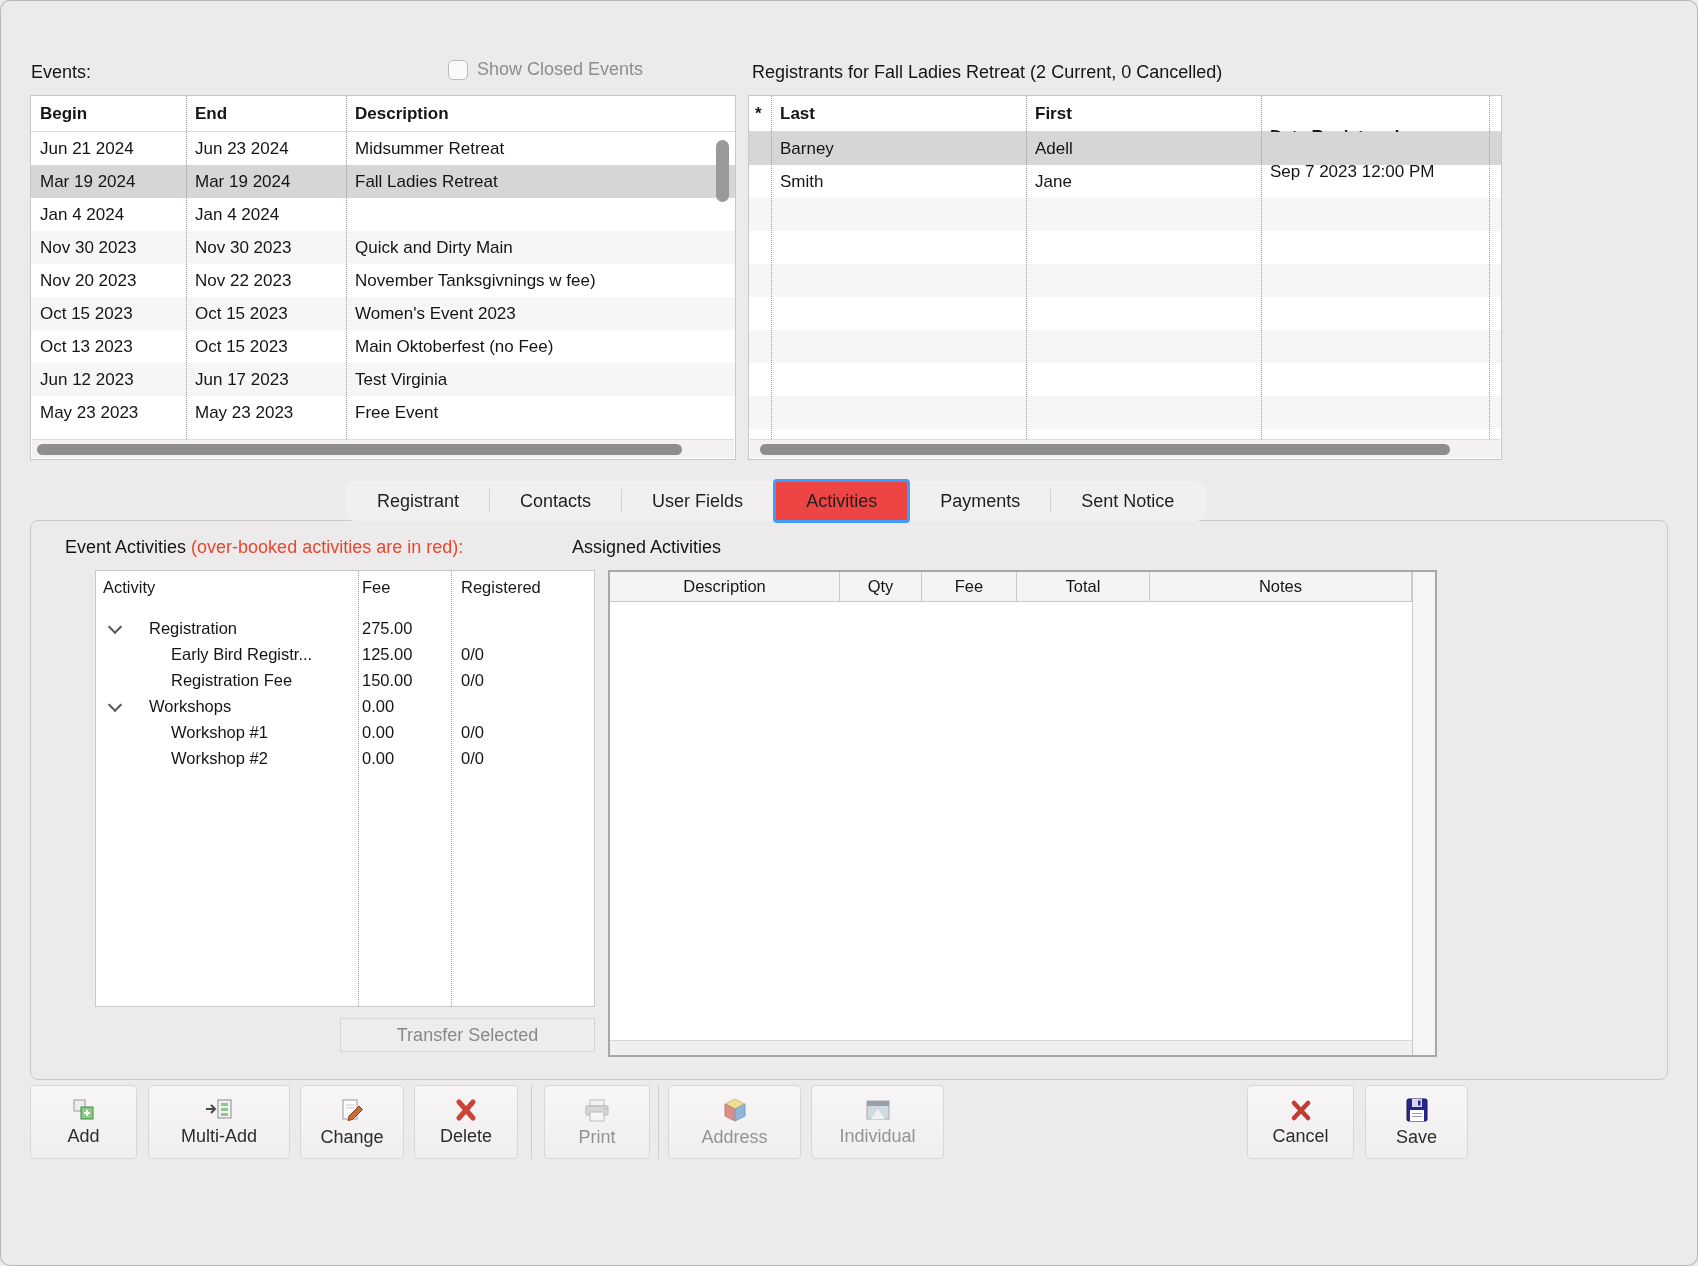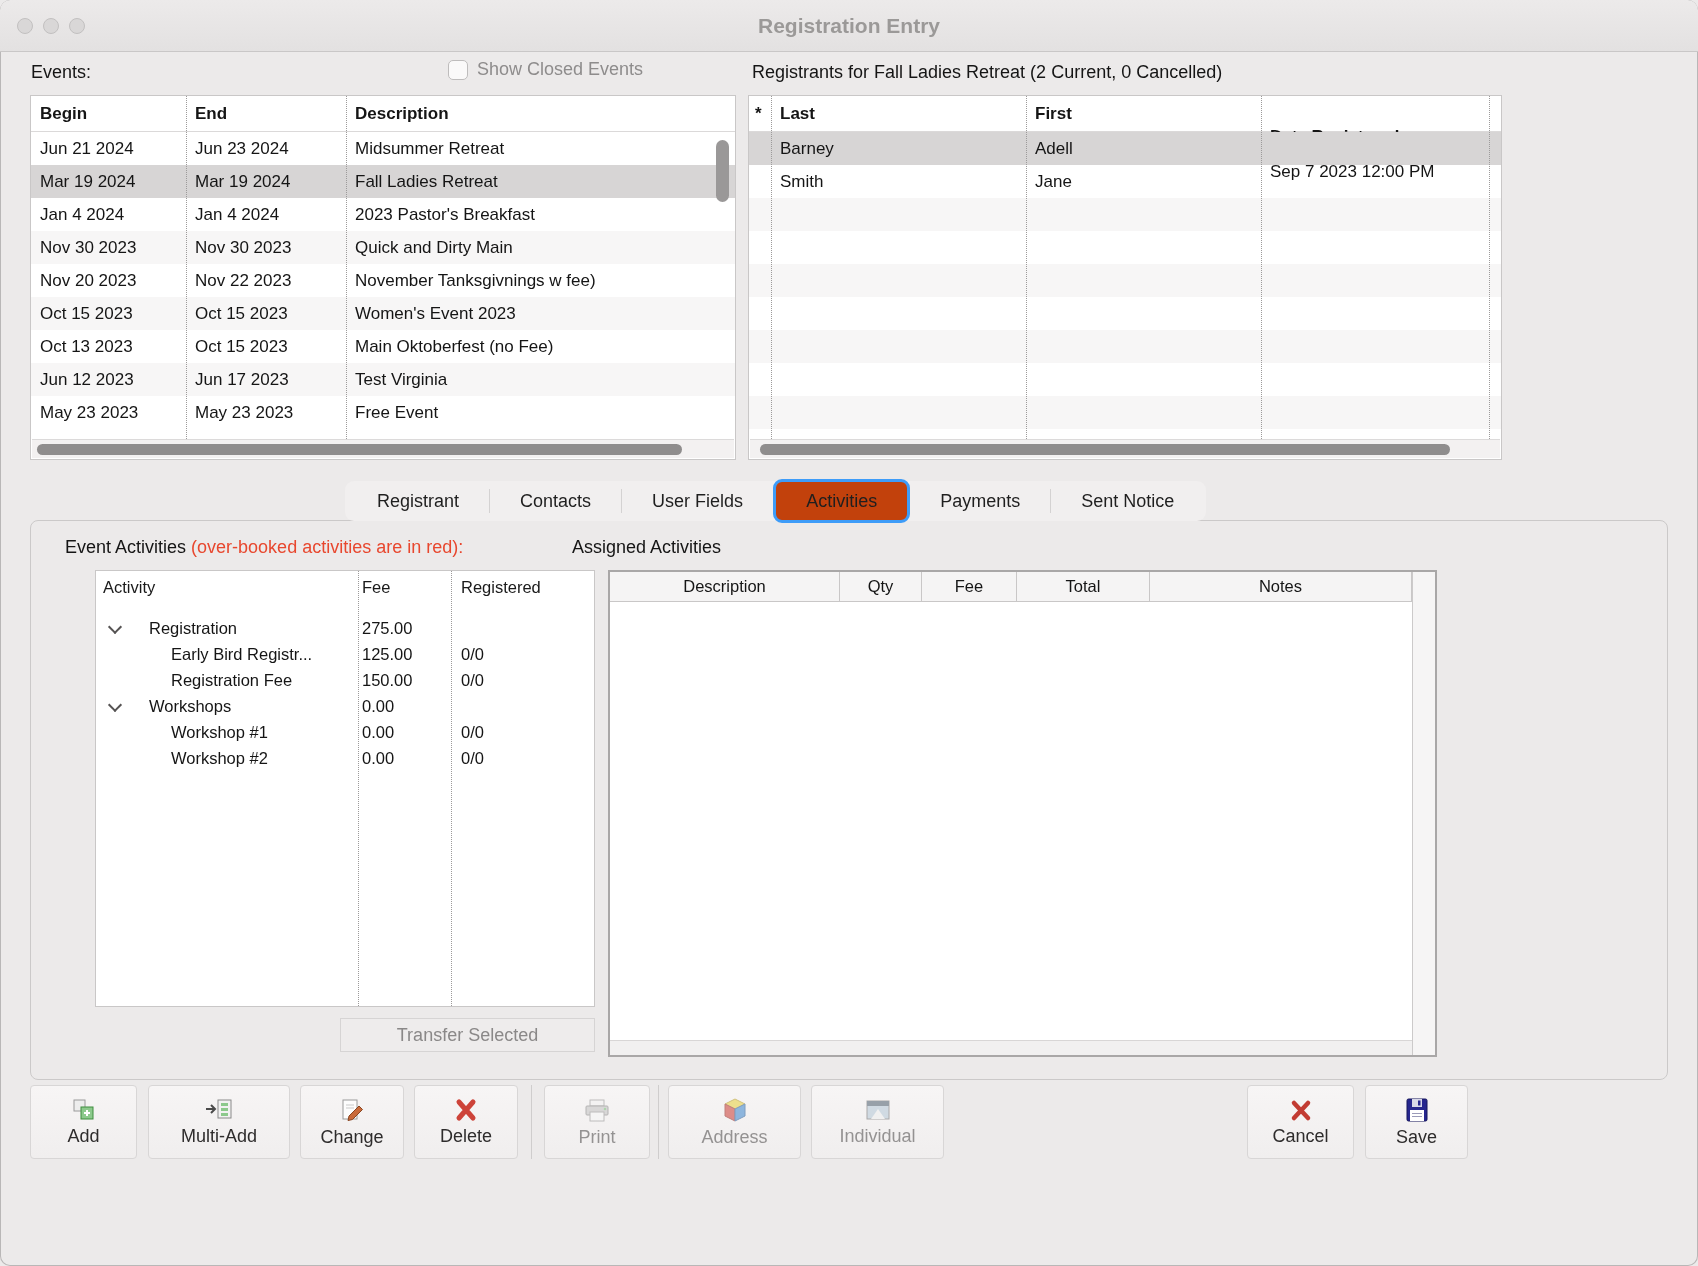--- a/index.html
+++ b/index.html
@@ -35,21 +35,21 @@
   .ec1 { width:155px; } .ec2 { width:160px; } .ec3 { flex:1; }
   .rc0 { width:22px; padding-left:6px; } .rc1 { width:255px; } .rc2 { width:235px; } .rc3 { flex:1;margin-top:47px; }
   .colsep { position:absolute; top:0; bottom:20px; width:0; border-left:1px dotted #9C9A9A; pointer-events:none; }
   .vthumb { position:absolute; right:6px; top:44px; width:13px; height:62px; background:#9A9898; border-radius:7px; }
   .hscroll { position:absolute; left:1px; right:1px; bottom:1px; height:19px; background:#F3F1F1; border-top:1px solid #DCDADA; }
   .hthumb { position:absolute; top:4px; height:11px; background:#8F8D8D; border-radius:6px; }
 
   
   .tabbar { position:absolute; left:345px; top:481px; height:40px; display:flex; align-items:center; background:#F1EFEF; border-radius:9px; padding:0 2px;text-align:center; }
   .tab { height:40px; line-height:40px; padding:0 30px; font-size:18px; color:#1F1F1F; position:relative; }
-  .tab.active { background:#c2410c; border:3px solid #3E9CF8; border-radius:9px; height:44px; line-height:38px; margin:-2px 0; z-index:2; }
+  .tab.active { background:#ef4444; border:3px solid #3E9CF8; border-radius:4px; height:44px; line-height:38px; margin:-2px 0; z-index:2; }
   .tabsep { width:1px; height:24px; background:#D4D2D2; }
 
   
   .panel { position:absolute; left:30px; top:520px; width:1638px; height:560px; border:1px solid #CBC9C9; border-radius:8px; background:#ECEAEA; }
   .ev-act-label { position:absolute; left:65px; top:537px; font-size:18px; }
   .ev-act-label .red { color:#E8472E; }
   .assigned-label { position:absolute; left:572px; top:537px; font-size:18px; }
 
   
   .tree { position:absolute; left:95px; top:570px; width:500px; height:437px; background:#FFFFFF; border:1px solid #C9C7C7; overflow:hidden; }
@@ -79,28 +79,20 @@
   .fbtn { position:absolute; top:0; height:74px; background:linear-gradient(#F7F5F5,#F0EEEE); border:1px solid #D8D6D6; border-radius:4px; display:flex; flex-direction:column; align-items:center; justify-content:center; gap:3px; font-size:18px; color:#2E2C2C; }
   .fbtn.disabled { color:#949292; }
   .fbtn.disabled svg { opacity:.6; }
   .fsep { position:absolute; top:0; width:1px; height:74px; background:#CFCDCD; }
 </style>
 </head>
 <body>
 
 <div class="window">
 
-  <div class="titlebar">
-    <div class="traffic">
-      <span class="tl"></span>
-      <span class="tl"></span>
-      <span class="tl"></span>
-    </div>
-    <div class="title">Registration Entry</div>
-  </div>
 
   <div class="events-label">Events:</div>
   <div class="show-closed">
     <span class="cb"></span>
     <span class="cb-label">Show Closed Events</span>
   </div>
   <div class="registrants-title">Registrants for Fall Ladies Retreat (2 Current, 0 Cancelled)</div>
 
   <div class="tbl events">
     <div class="trow thead">
@@ -114,21 +106,20 @@
       <div class="cell ec3">Midsummer Retreat</div>
     </div>
     <div class="trow sel">
       <div class="cell ec1">Mar 19 2024</div>
       <div class="cell ec2">Mar 19 2024</div>
       <div class="cell ec3">Fall Ladies Retreat</div>
     </div>
     <div class="trow">
       <div class="cell ec1">Jan 4 2024</div>
       <div class="cell ec2">Jan 4 2024</div>
-      <div class="cell ec3">2023 Pastor's Breakfast</div>
     </div>
     <div class="trow">
       <div class="cell ec1">Nov 30 2023</div>
       <div class="cell ec2">Nov 30 2023</div>
       <div class="cell ec3">Quick and Dirty Main</div>
     </div>
     <div class="trow">
       <div class="cell ec1">Nov 20 2023</div>
       <div class="cell ec2">Nov 22 2023</div>
       <div class="cell ec3">November Tanksgivnings w fee)</div>

